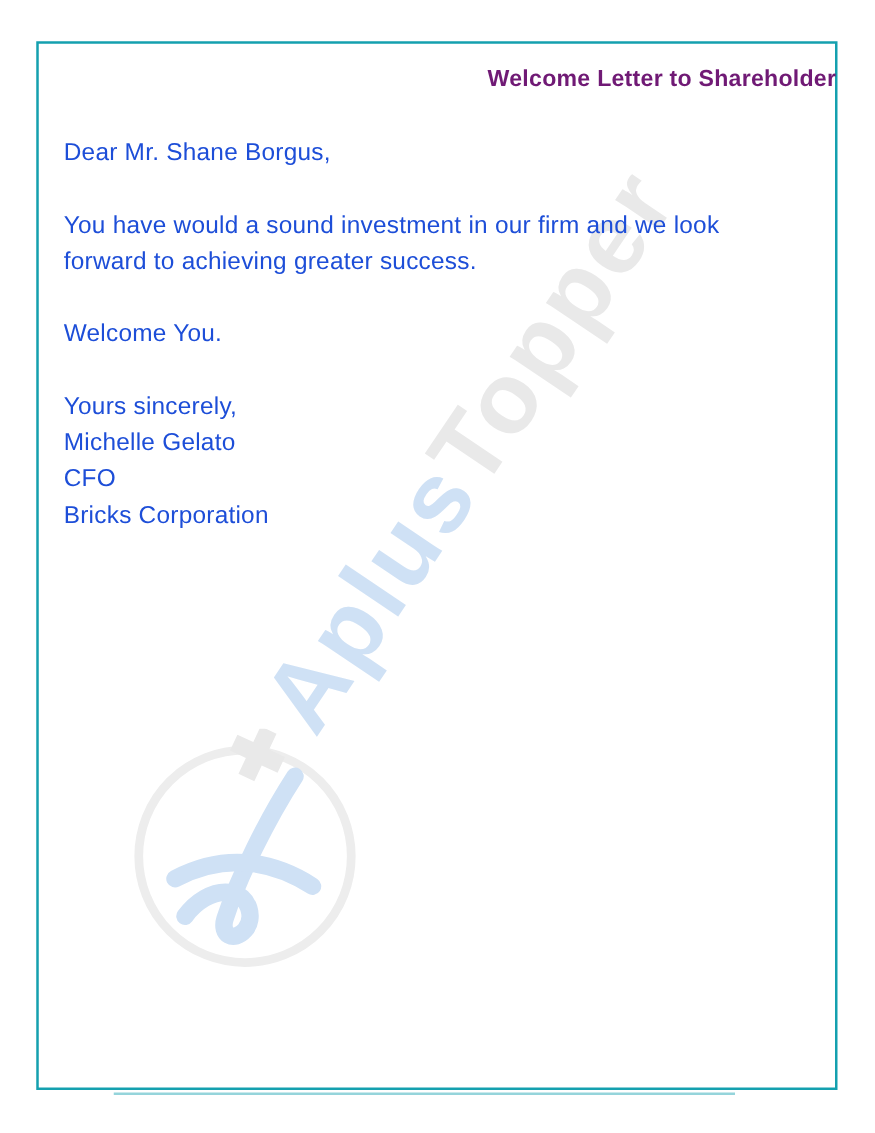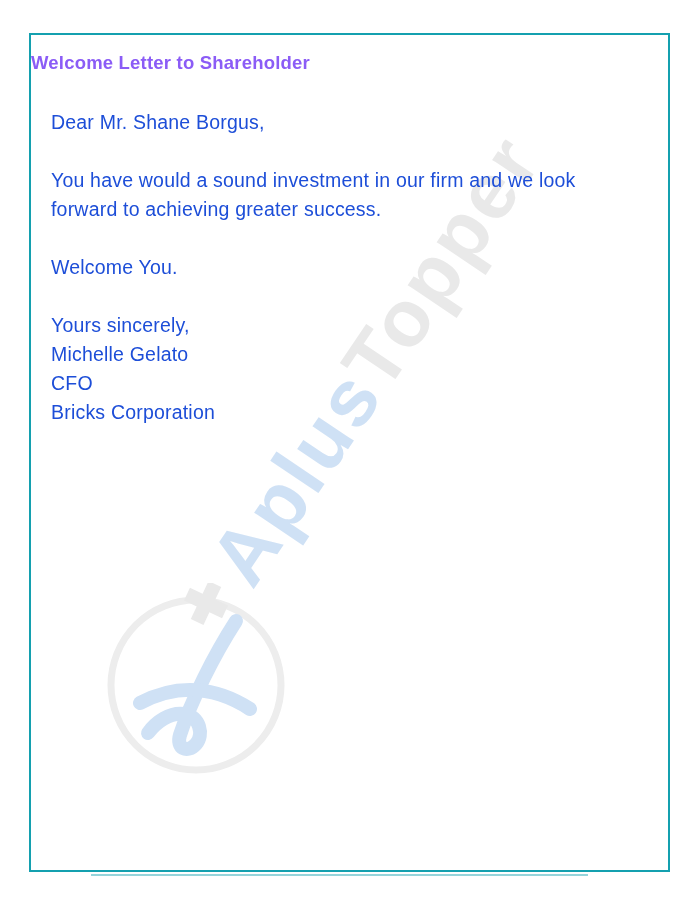--- a/index.html
+++ b/index.html
@@ -50,24 +50,24 @@
     width:204px;height:204px;
   }
   .content-layer{
     position:absolute;inset:0;
     z-index:2;
   }
   .letter-title{
     position:absolute;
     left:31px;top:52px;
     width:638px;
-    text-align:left;
+    text-align:right;
     font-size:18.5px;
     font-weight:700;
-    color:#8b5cf6;
+    color:#701a75;
     letter-spacing:0.2px;
   }
   .letter-body{
     position:absolute;
     left:51px;top:108px;
     width:600px;
     font-size:19.5px;
     line-height:29px;
     color:#1d4ed8;
     letter-spacing:0.2px;

